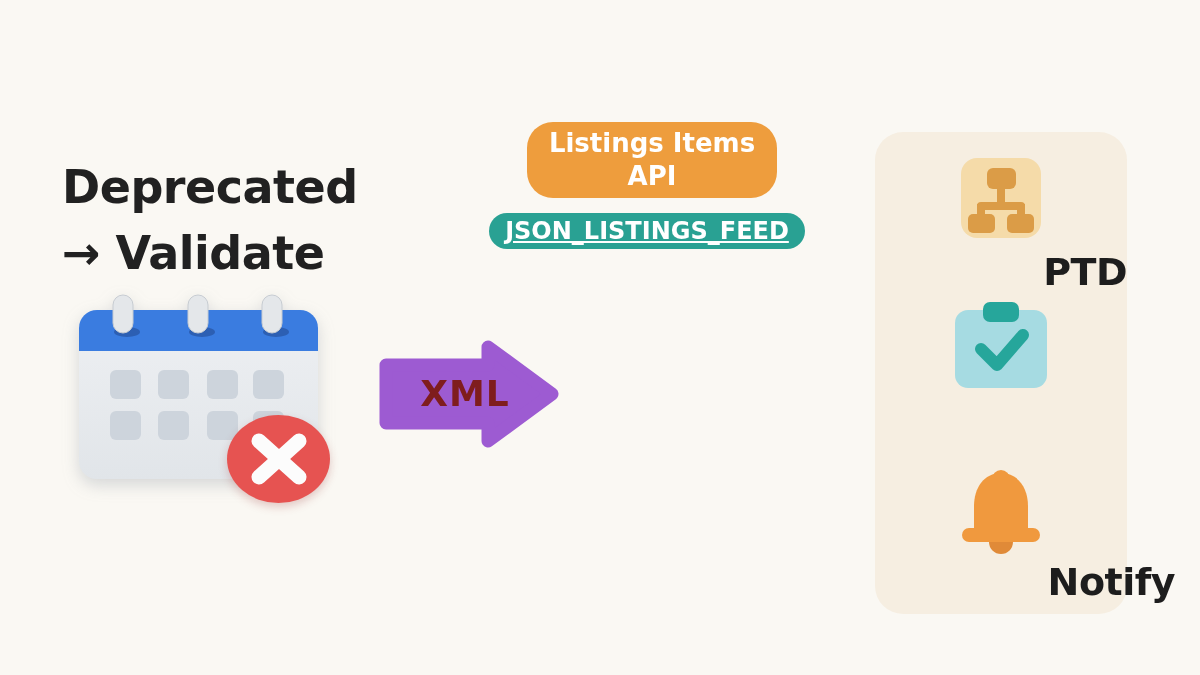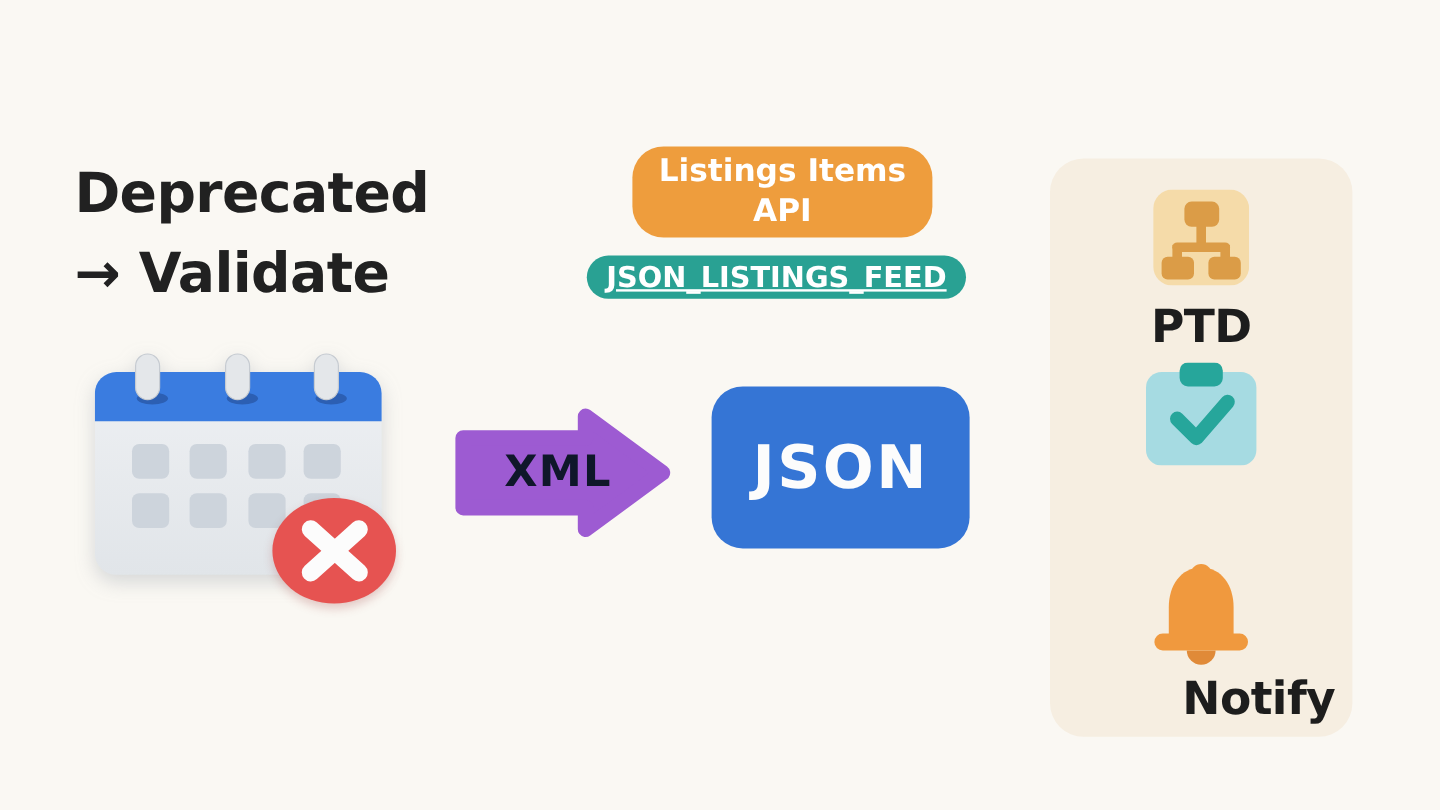--- a/index.html
+++ b/index.html
@@ -10,21 +10,21 @@
   .stage{
     position:relative;
     width:1200px;height:675px;
     background:#faf8f3;
     overflow:hidden;
   }
   .abs{position:absolute;}
 
   
   .headline{
-    left:62px;top:128px;
+    left:62px;top:154px;
     font-size:46px;font-weight:700;
     color:#212121;line-height:66px;
     letter-spacing:-0.5px;
     white-space:nowrap;
   }
 
   
   .calendar-wrap{left:79px;top:291px;width:251px;height:215px;}
   .calendar-svg{filter:drop-shadow(0 6px 8px rgba(120,130,145,.28));}
   .badge-x{
@@ -32,21 +32,21 @@
     background:#e65351;border-radius:50%;
     display:flex;align-items:center;justify-content:center;
     box-shadow:0 4px 8px rgba(160,60,60,.25);
   }
 
   
   .arrow-wrap{left:372px;top:333px;width:195px;height:122px;}
   .arrow-label{
     left:380px;top:373px;width:170px;
     text-align:center;
-    font-size:36px;font-weight:700;color:#0f172a;
+    font-size:36px;font-weight:700;color:#7f1d1d;
     letter-spacing:1px;
   }
 
   
   .json-box{
     left:593px;top:322px;width:215px;height:135px;
     background:#3575d5;border-radius:26px;
     display:flex;align-items:center;justify-content:center;
     font-size:50px;font-weight:700;color:#fcfcfc;
     letter-spacing:2px;
@@ -72,21 +72,21 @@
     left:875px;top:132px;width:252px;height:482px;
     background:#f6eee1;border-radius:28px;
   }
   .panel .icon-sitemap{left:86px;top:26px;width:80px;height:80px;}
   .panel .label-ptd{top:118px;}
   .panel .icon-clipboard{left:78px;top:170px;width:96px;height:86px;}
   .panel .label-validate{top:264px;}
   .panel .icon-bell{left:82px;top:336px;width:88px;height:88px;}
   .panel .label-notify{top:428px;padding-left:48px;}
   .panel-label{
-    left:0;width:252px;text-align:center;
+    left:0;width:252px;text-align:right;
     font-size:38px;font-weight:700;color:#1d1d1d;
     letter-spacing:-0.5px;
   }
 </style>
 </head>
 <body>
 
 <div class="stage">
 
   <div class="abs headline">
@@ -133,23 +133,20 @@
     </svg>
   </div>
 
   <div class="abs arrow-wrap">
     <svg width="195" height="122" viewBox="0 0 195 122">
       <path d="M14 32 H116 V14 L180 61 L116 108 V90 H14 Z" fill="#9d5bd2" stroke="#9d5bd2" stroke-width="13" stroke-linejoin="round"></path>
     </svg>
   </div>
   <div class="abs arrow-label">XML</div>
 
-  <div class="abs json-box">
-    <span>JSON</span>
-  </div>
 
   <div class="abs pill-api">
     <div>Listings Items</div>
     <div>API</div>
   </div>
 
   <div class="abs pill-feed">
     <span>JSON_LISTINGS_FEED</span>
   </div>
 

